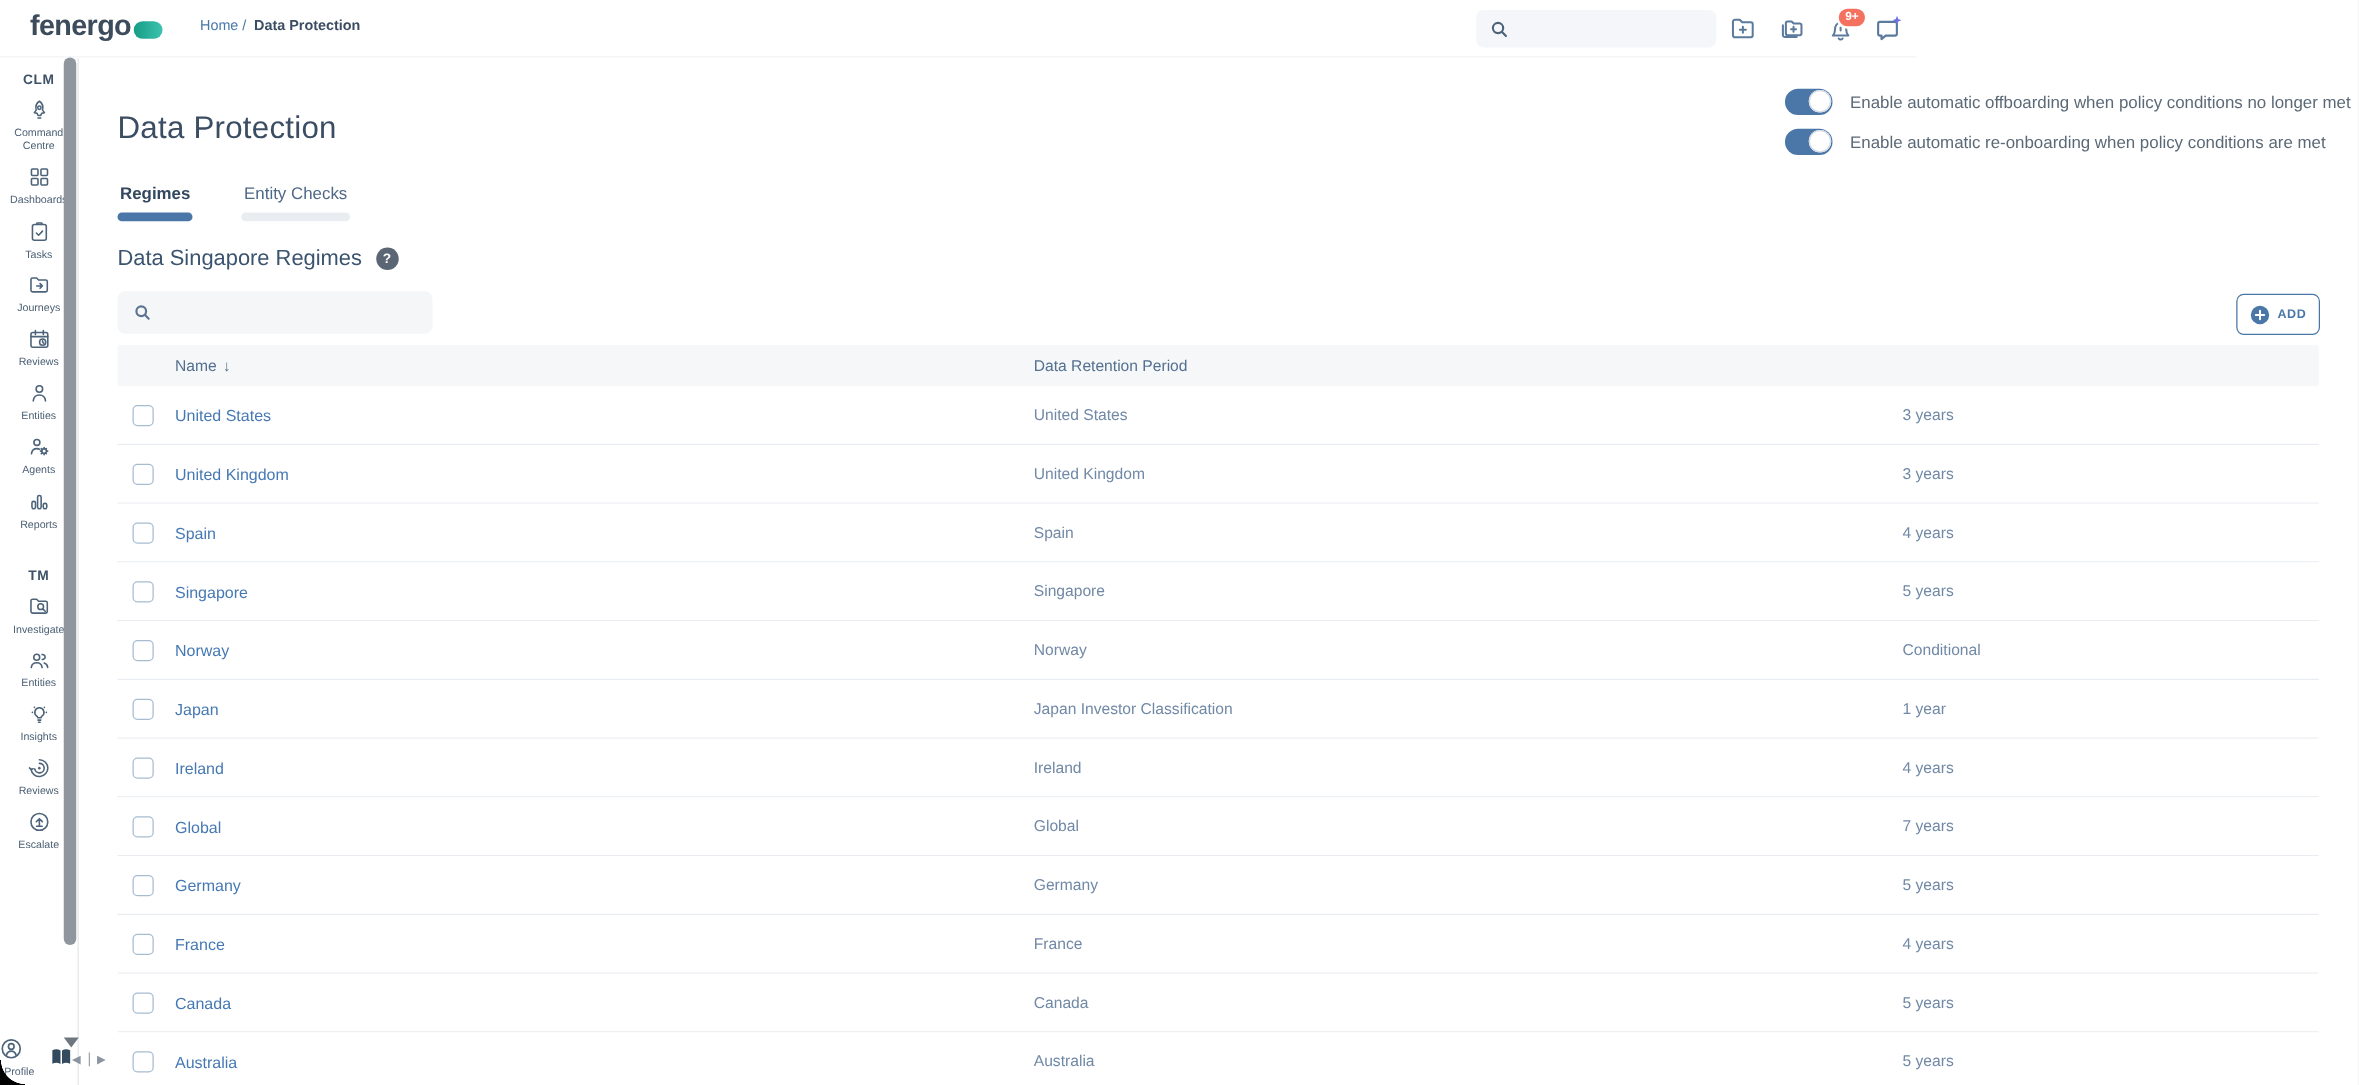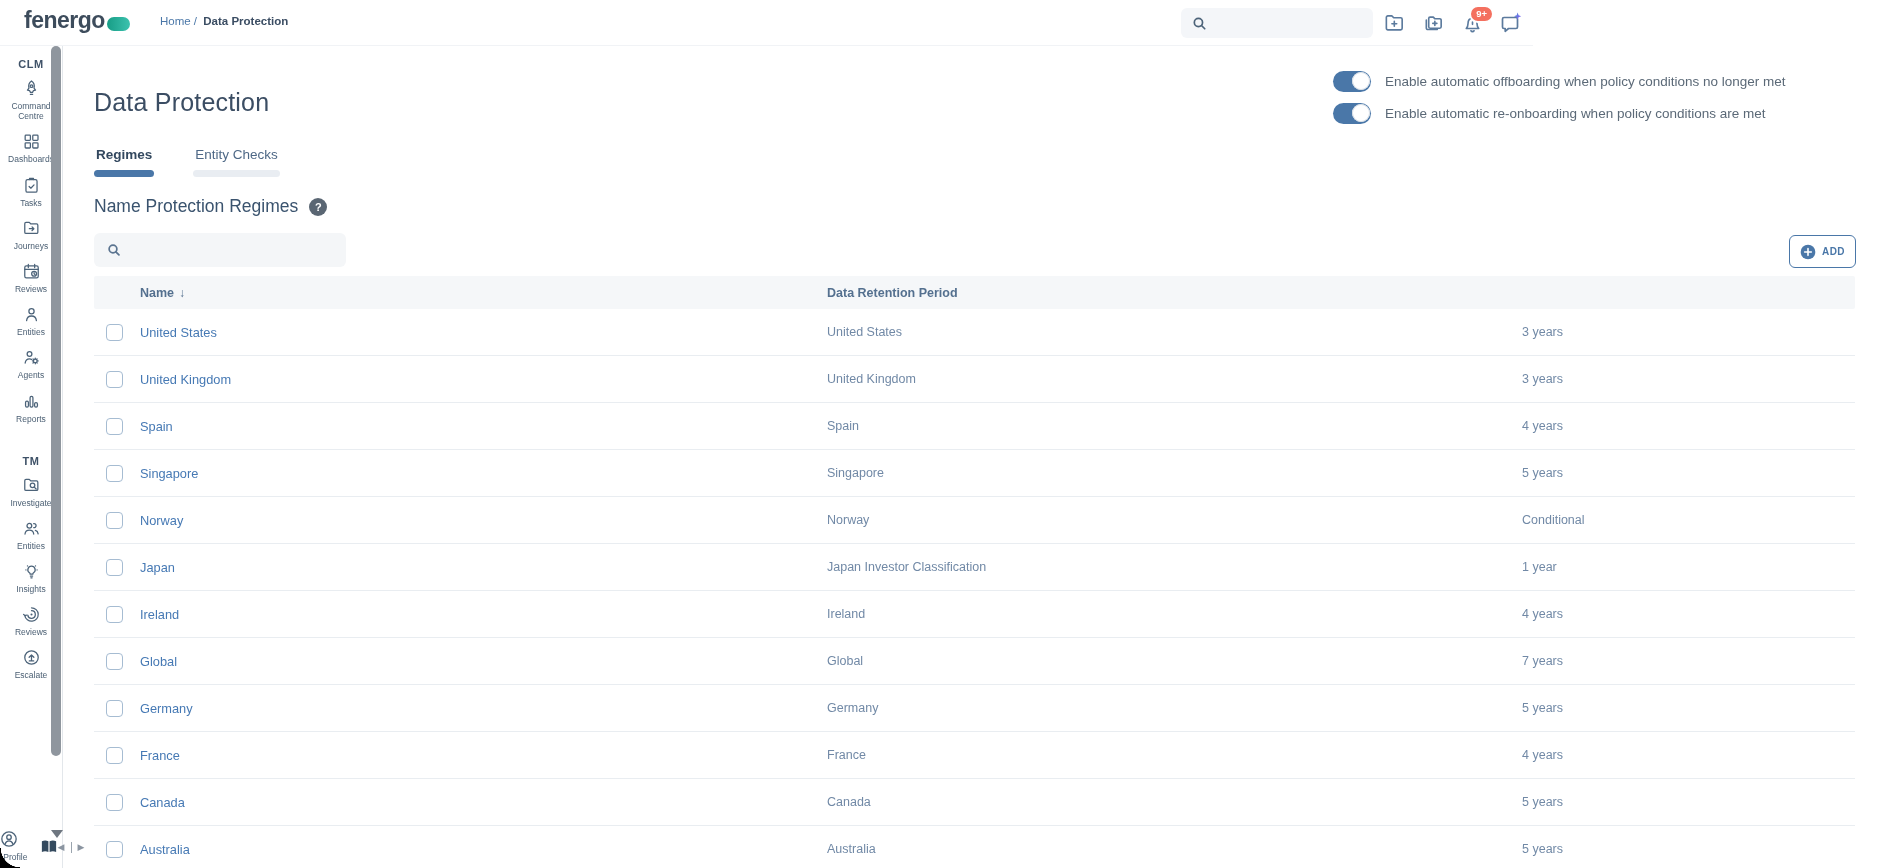--- a/index.html
+++ b/index.html
@@ -38,21 +38,21 @@
   .s-arrows .bar { width:1px; height:11px; background:#9aa4ae; }
   .s-arrows span { cursor:pointer; }
 
   .side-scrollthumb { position:absolute; left:51px; top:46px; width:10px; height:710px; background:#8f969e; border-radius:6px; z-index:6; cursor:grab; }
   .side-scrolldown { position:absolute; left:51px; top:830px; width:0; height:0; border-left:6px solid transparent; border-right:6px solid transparent; border-top:8px solid #6e7680; z-index:6; cursor:pointer; }
   .corner-black { position:absolute; left:0; bottom:0; width:20px; height:20px; z-index:7;
                   background:radial-gradient(circle at 20px 0px, rgba(0,0,0,0) 19px, #000 19.5px); }
 
   
   .page-title { position:absolute; left:94px; top:88px; font-size:25px; font-weight:500; color:#3b4d63; letter-spacing:0.2px; }
-  .toggles { position:absolute; left:1333px; top:68px; display:flex; flex-direction:column; gap:6px; }
+  .toggles { position:absolute; left:1428px; top:68px; display:flex; flex-direction:column; gap:6px; }
   .toggle-row { display:flex; align-items:center; gap:14px; height:26px; }
   .toggle { width:38px; height:21px; border-radius:11px; background:#4a77a8; position:relative; cursor:pointer; flex:0 0 auto; }
   .toggle .knob { position:absolute; right:1.5px; top:1.5px; width:18px; height:18px; border-radius:50%; background:#fff; box-shadow:inset 0 0 0 1px #d6dde5; }
   .toggle-label { font-size:13.5px; color:#5b6977; }
 
   
   .tabs { position:absolute; left:94px; top:147px; display:flex; gap:39px; }
   .tab { display:flex; flex-direction:column; gap:8px; cursor:pointer; }
   .tab-label { font-size:13.5px; color:#4e6886; padding:0 2px; }
   .tab.active .tab-label { font-weight:bold; color:#33485f; }
@@ -68,21 +68,21 @@
   .grid-search { position:absolute; left:94px; top:233px; width:252px; height:34px; background:#f4f6f8; border-radius:6px; display:flex; align-items:center; padding-left:12px; }
   .grid-search input { border:none; background:transparent; outline:none; width:200px; font-size:12.5px; color:#3b4d63; margin-left:8px; }
   .add-btn { position:absolute; left:1789px; top:235px; width:67px; height:33px; border:1px solid #4a77a8; border-radius:6px; background:#fff;
              display:flex; align-items:center; justify-content:center; gap:6px; cursor:pointer; }
   .add-btn-label { color:#4a77a8; font-size:10px; font-weight:bold; letter-spacing:0.4px; }
 
   
   .table { position:absolute; left:94px; top:276px; width:1761px; }
   .t-row { display:grid; grid-template-columns:46px 687px 695px 1fr; align-items:center; }
   .t-head { height:33px; background:#f5f7f9; border-radius:2px; }
-  .t-head .t-col { font-size:12.5px; font-weight:bold; color:#54708f; display:flex; align-items:flex-end; gap:5px; }
+  .t-head .t-col { font-size:12.5px; font-weight:normal; color:#54708f; display:flex; align-items:flex-end; gap:5px; }
   .sort-arrow { font-size:12px; color:#54708f; cursor:pointer; }
   .t-body-row { height:47px; border-bottom:1px solid #e9edf1; background:#fff; }
   .checkbox { width:17px; height:17px; border:1.5px solid #a6bcd2; border-radius:4px; background:#fff; margin-left:12px; cursor:pointer; }
   .cell-name { font-size:12.8px; color:#4679b4; cursor:pointer; }
   .cell-val { font-size:12.5px; color:#7189a6; }
 </style>
 </head>
 <body>
 
 <div id="app">
@@ -313,21 +313,21 @@
       <span class="tab-label">Regimes</span>
       <div class="tab-pill"></div>
     </div>
     <div class="tab">
       <span class="tab-label">Entity Checks</span>
       <div class="tab-pill"></div>
     </div>
   </div>
 
   <div class="section-row">
-    <span class="section-title">Name Protection Regimes</span>
+    <span class="section-title">Data Singapore Regimes</span>
     <span class="help-icon">?</span>
   </div>
 
   <div class="grid-search">
     <svg width="16" height="16" viewBox="0 0 24 24" fill="none" stroke="#5b7490" stroke-width="2.6" stroke-linecap="round">
       <circle cx="10.5" cy="10.5" r="5.8"></circle>
         <path d="M14.8 14.8l4.6 4.6"></path>
     </svg>
     <input type="text" style="">
   </div>

